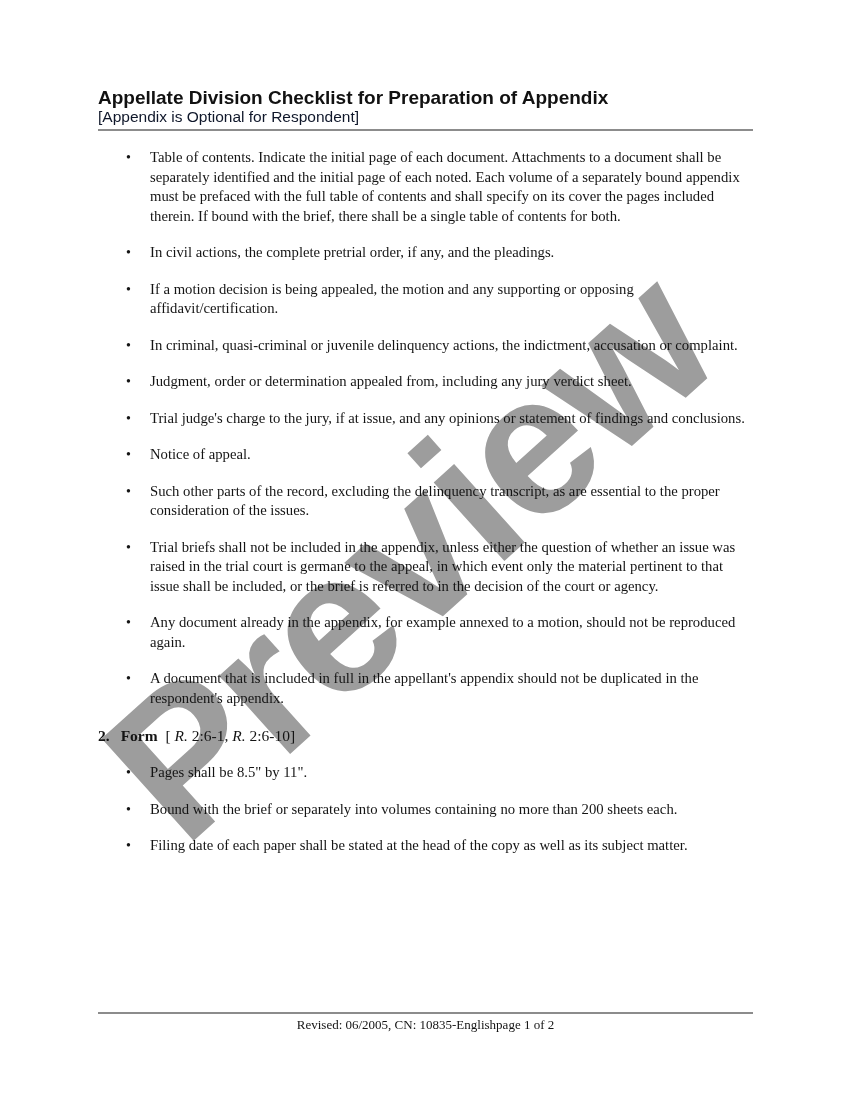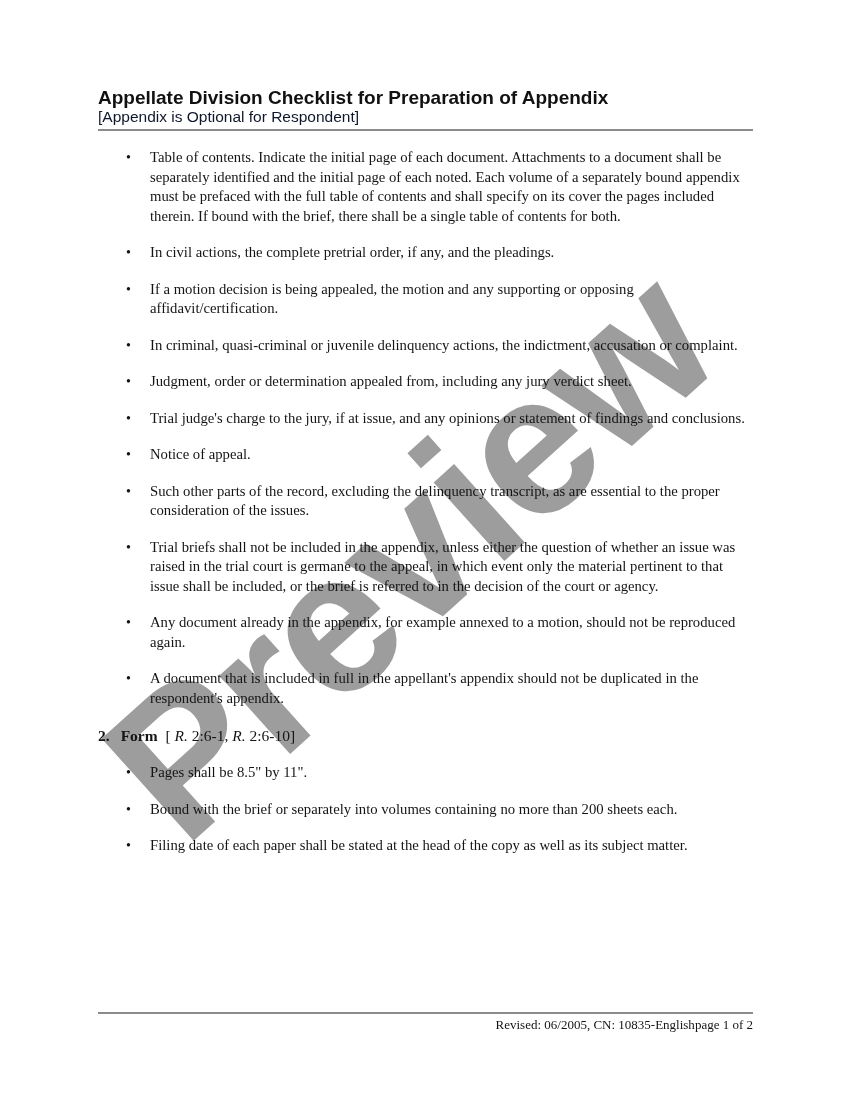--- a/index.html
+++ b/index.html
@@ -81,21 +81,21 @@
   }
   .footer {
     position: absolute;
     left: 98px;
     right: 97px;
     top: 1012px;
     z-index: 1;
     border-top: 2px solid #8c8c8c;
     padding-top: 3px;
     display: flex;
-    justify-content: flex-end;
+    justify-content: center;
     font-size: 13px;
     line-height: 16px;
   }
 </style>
 </head>
 <body>
 
 <div class="page">
 
   <div class="watermark">Preview</div>

